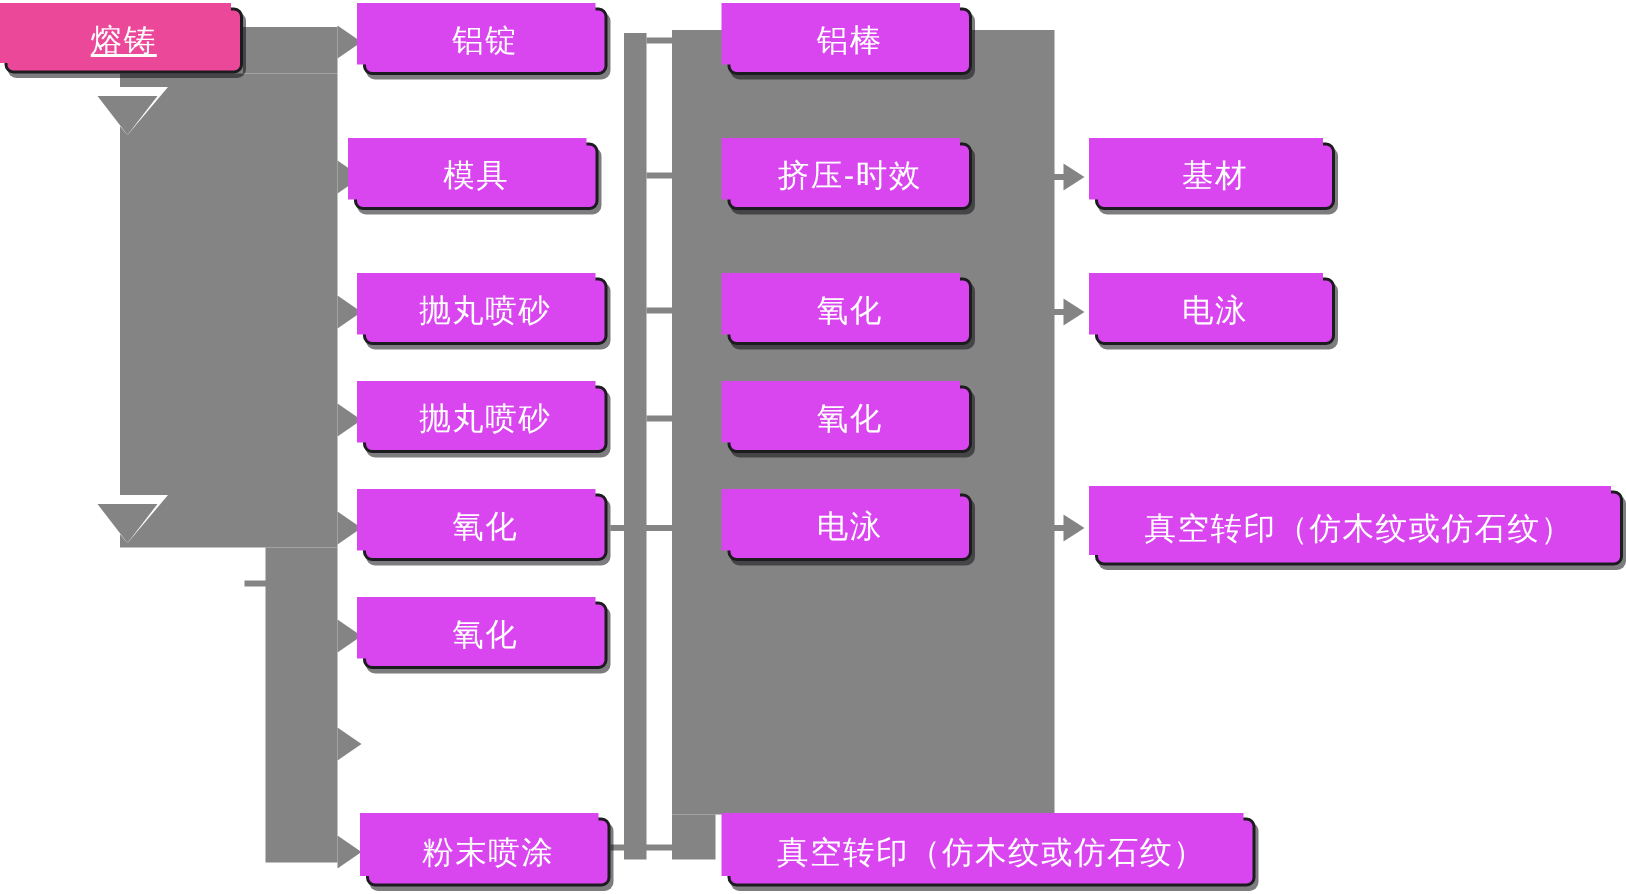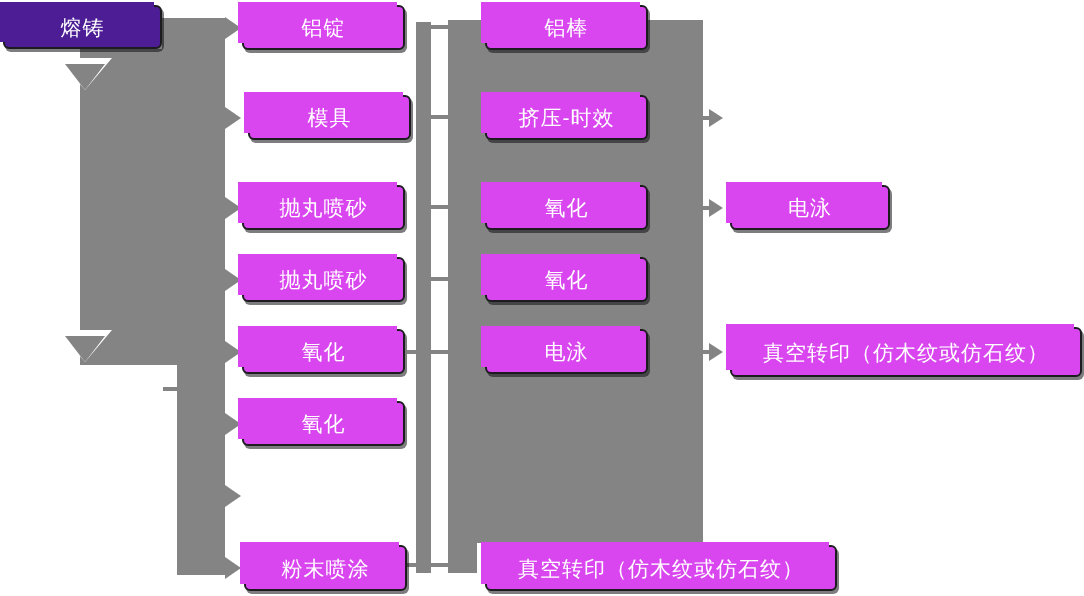--- a/index.html
+++ b/index.html
@@ -23,21 +23,21 @@
           border-left:20px solid transparent;border-right:20px solid transparent;
           border-top:26px solid #848484;}
   
   .box{position:absolute;z-index:1;display:flex;align-items:center;justify-content:center;
        box-sizing:border-box;border:2px solid #1c1c20;border-radius:6px;
        box-shadow:2px 3px 0 rgba(18,18,22,0.55);
        color:#ffffff;font-size:21px;letter-spacing:1px;line-height:1;}
   .box::before{content:"";position:absolute;left:-6px;top:-5px;width:100%;height:100%;
        background:inherit;z-index:-1;}
   .blue{background:#d946ef;}
-  .dark{background:#4c1d95;}
+  .dark{background:#ec4899;text-decoration:underline;}
   .lbl{white-space:nowrap;}
 </style>
 </head>
 <body>
 
 <div class="canvas">
 
   <div class="g" style="left:162px;top:18px;width:63px;height:31px"></div>
   <div class="g" style="left:80px;top:49px;width:145px;height:316px"></div>
   <div class="g" style="left:177px;top:365px;width:48px;height:210px"></div>
@@ -73,21 +73,21 @@
   <div class="g" style="left:700px;top:350px;width:10px;height:4px"></div>
   <div class="arr-r3" style="left:709px;top:343px"></div>
 
   <div class="box dark" style="left:3px;top:5px;width:159px;height:44px">
     <span class="lbl">熔铸</span>
     </div>
 
   <div class="box blue" style="left:242px;top:5px;width:163px;height:45px">
     <span class="lbl">铝锭</span>
     </div>
-  <div class="box blue" style="left:248px;top:95px;width:163px;height:45px">
+  <div class="box blue" style="left:236px;top:95px;width:163px;height:45px">
     <span class="lbl">模具</span>
     </div>
   <div class="box blue" style="left:242px;top:185px;width:163px;height:45px">
     <span class="lbl">抛丸喷砂</span>
     </div>
   <div class="box blue" style="left:242px;top:257px;width:163px;height:45px">
     <span class="lbl">抛丸喷砂</span>
     </div>
   <div class="box blue" style="left:242px;top:329px;width:163px;height:45px">
     <span class="lbl">氧化</span>
@@ -108,20 +108,23 @@
   <div class="box blue" style="left:485px;top:185px;width:163px;height:45px">
     <span class="lbl">氧化</span>
     </div>
   <div class="box blue" style="left:485px;top:257px;width:163px;height:45px">
     <span class="lbl">氧化</span>
     </div>
   <div class="box blue" style="left:485px;top:329px;width:163px;height:45px">
     <span class="lbl">电泳</span>
     </div>
 
+  <div class="box blue" style="left:730px;top:95px;width:160px;height:45px">
+    <span class="lbl">基材</span>
+    </div>
   <div class="box blue" style="left:730px;top:185px;width:160px;height:45px">
     <span class="lbl">电泳</span>
     </div>
   <div class="box blue" style="left:730px;top:327px;width:352px;height:50px">
     <span class="lbl">真空转印（仿木纹或仿石纹）</span>
     </div>
 
   <div class="box blue" style="left:485px;top:545px;width:352px;height:46px">
     <span class="lbl">真空转印（仿木纹或仿石纹）</span>
     </div>

